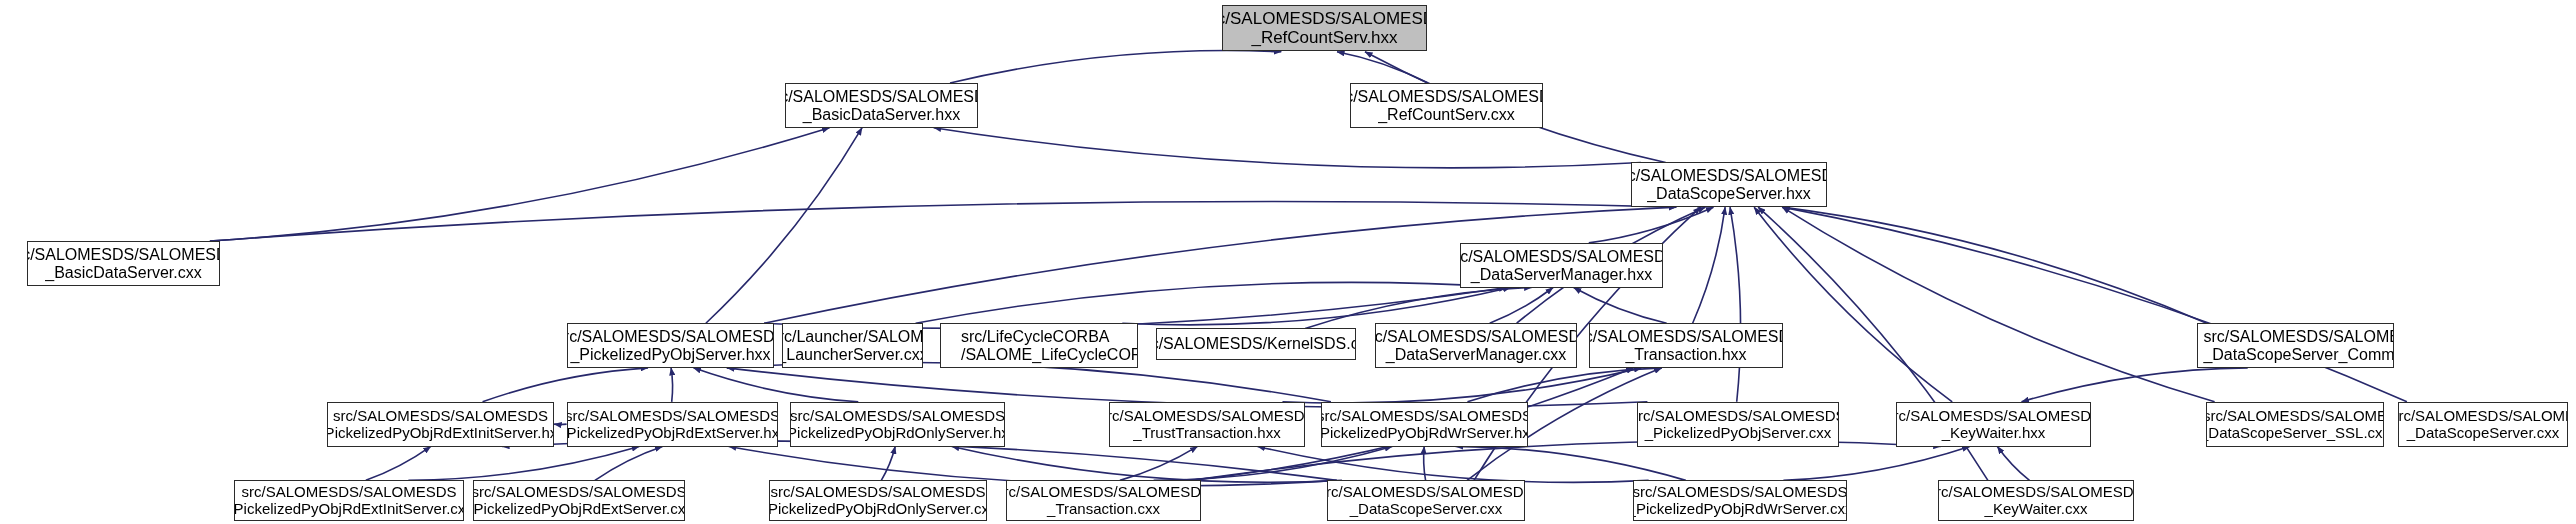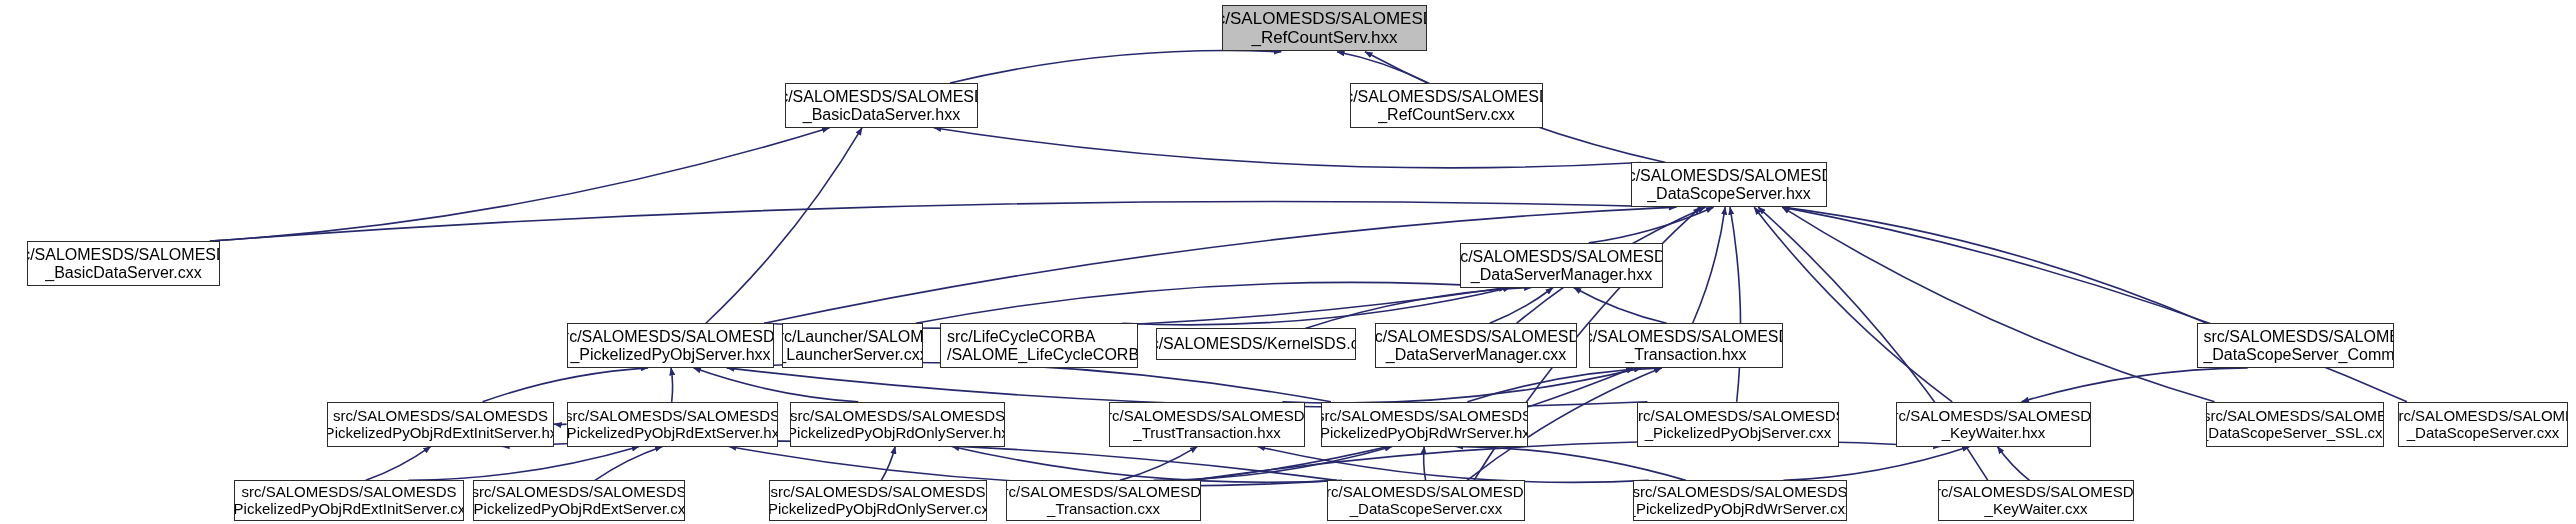--- a/index.html
+++ b/index.html
@@ -142,21 +142,21 @@
         <span class="ln">_DataServerManager.hxx</span>
       </div>
       <div class="node" style="left: 567px; top: 323px; width: 207px; height: 45px; font-size: 16px;">
         <span class="ln">src/SALOMESDS/SALOMESDS</span>
         <span class="ln">_PickelizedPyObjServer.hxx</span>
       </div>
       <div class="node" style="left: 782px; top: 323px; width: 141px; height: 45px; font-size: 16px;">
         <span class="ln">src/Launcher/SALOME</span>
         <span class="ln">_LauncherServer.cxx</span>
       </div>
-      <div class="node" style="left: 940px; top: 323px; width: 198px; height: 45px; font-size: 16px; align-items: flex-start; padding-left: 6px; text-align: left;">
+      <div class="node" style="left: 940px; top: 323px; width: 198px; height: 45px; font-size: 16px; align-items: flex-start; padding-left: 20px; text-align: left;">
         <span class="ln">src/LifeCycleCORBA</span>
         <span class="ln">/SALOME_LifeCycleCORBA.cxx</span>
       </div>
       <div class="node" style="left: 1156px; top: 328px; width: 200px; height: 32px; font-size: 16px;">
         <span class="ln">src/SALOMESDS/KernelSDS.cxx</span>
       </div>
       <div class="node" style="left: 1375px; top: 323px; width: 202px; height: 45px; font-size: 16px;">
         <span class="ln">src/SALOMESDS/SALOMESDS</span>
         <span class="ln">_DataServerManager.cxx</span>
       </div>

